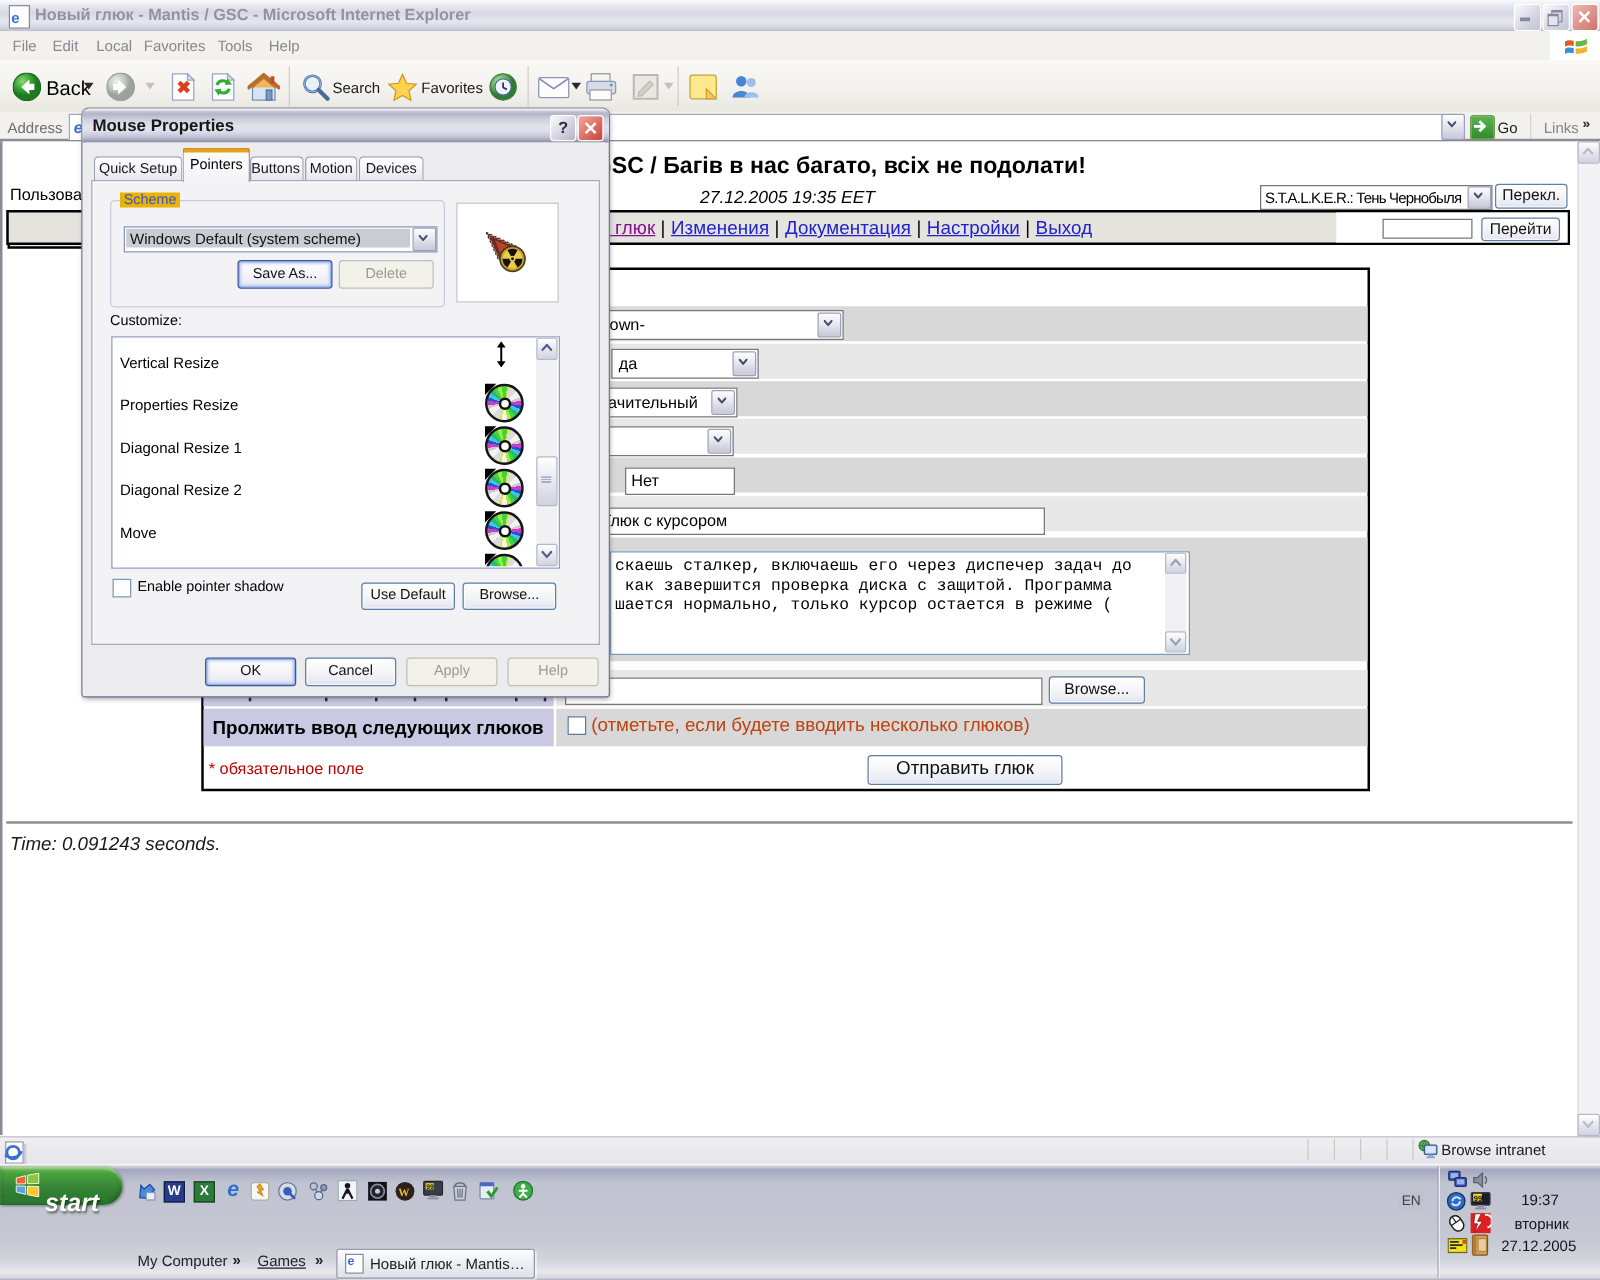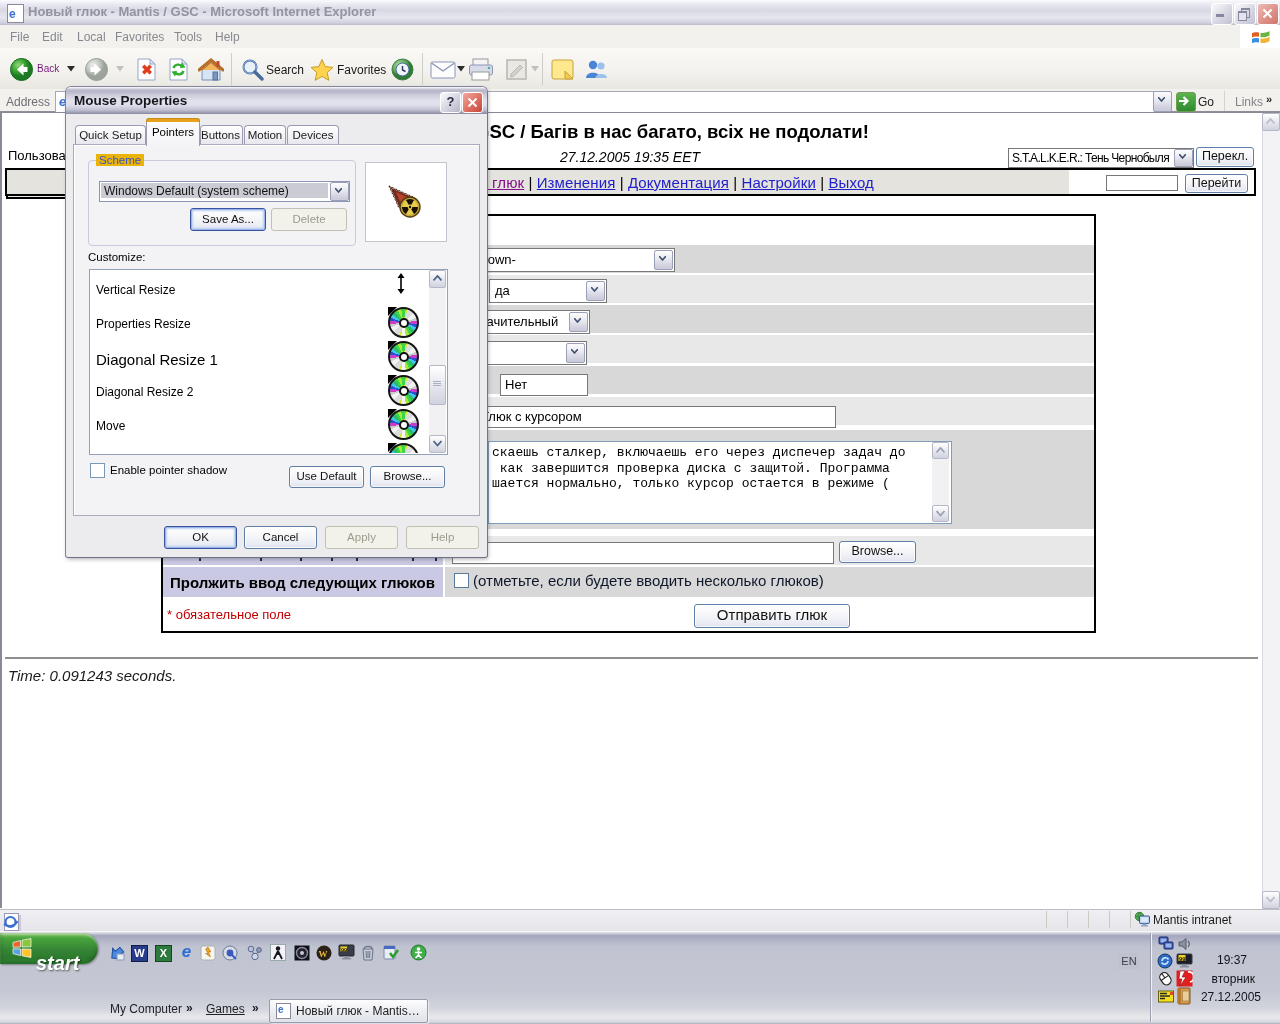--- a/index.html
+++ b/index.html
@@ -71,21 +71,21 @@
   <defs>
         <radialGradient id="gb" cx="35%" cy="30%">
           <stop offset="0%" stop-color="#8fd87a"></stop>
           <stop offset="60%" stop-color="#3aa334"></stop>
           <stop offset="100%" stop-color="#1d7a22"></stop>
         </radialGradient>
       </defs>
   <circle cx="11.5" cy="11.5" r="11" fill="url(#gb)" stroke="#18691e"></circle>
   <path d="M13.5 5.5 L7 11.5 L13.5 17.5 L13.5 14 L17.5 14 L17.5 9 L13.5 9 Z" fill="#fff"></path>
  </svg>
- <div class="abs" style="left:37px;top:63px;font-size:10px;color:#701a75;">Back</div>
+ <div class="abs" style="left:37px;top:63px;font-size:16px;color:#000000;">Back</div>
  <svg class="abs" style="left:67px;top:66px;" width="8" height="6" viewBox="0 0 8 6">
       <path d="M0 0 L8 0 L4 5.5 Z" fill="#2a2a2a"></path>
     </svg>
 
  <svg class="abs" style="left:85px;top:58px;" width="23" height="23" viewBox="0 0 23 23">
   <defs>
         <radialGradient id="gf" cx="35%" cy="30%">
           <stop offset="0%" stop-color="#efefef"></stop>
           <stop offset="65%" stop-color="#c0c4c0"></stop>
           <stop offset="100%" stop-color="#9aa29a"></stop>
@@ -319,21 +319,21 @@
  <div class="abs" style="left:331px;top:558px;width:2px;height:3px;background:#222;"></div>
  <div class="abs" style="left:356px;top:558px;width:2px;height:3px;background:#222;"></div>
  <div class="abs" style="left:412px;top:558px;width:2px;height:3px;background:#222;"></div>
  <div class="abs" style="left:435px;top:558px;width:2px;height:3px;background:#222;"></div>
 
  <div class="fld" style="left:452px;top:542px;width:380px;height:20px;"></div>
  <div class="xpbtn" style="left:839px;top:541px;width:75px;height:20px;font-size:12.5px;line-height:19px;">Browse...</div>
 
  <div class="abs" style="left:170px;top:574px;font-size:15px;font-weight:bold;color:#000;white-space:nowrap;">Пролжить ввод следующих глюков</div>
  <div class="abs" style="left:454px;top:573px;width:13px;height:13px;background:#fff;border:1px solid #5a7a9c;"></div>
- <div class="abs" style="left:473px;top:572px;font-size:15px;color:#0f172a;white-space:nowrap;">(отметьте, если будете вводить несколько глюков)</div>
+ <div class="abs" style="left:473px;top:572px;font-size:15px;color:#c2410c;white-space:nowrap;">(отметьте, если будете вводить несколько глюков)</div>
 
  <div class="abs" style="left:167px;top:607px;font-size:13px;color:#c00000;">* обязательное поле</div>
  <div class="xpbtn" style="left:694px;top:604px;width:154px;height:22px;font-size:15px;line-height:20px;">Отправить глюк</div>
 
  <div class="abs" style="left:5px;top:657px;width:1253px;height:2px;background:#8f8f8f;"></div>
  <div class="abs" style="left:8px;top:667px;font-size:15px;font-style:italic;color:#1a1a1a;">Time: 0.091243 seconds.</div>
 </div>
 
 <div class="abs" style="left:0;top:909px;width:1280px;height:22px;background:linear-gradient(180deg,#f0f0f3,#e4e4e9);border-top:1px solid #bdbdc5;"></div>
 <div class="abs" style="left:4px;top:913px;width:13px;height:16px;background:#fdfdfe;border:1px solid #9a9ab8;box-shadow:2px 2px 0 #c8c8dc;"></div>
@@ -347,21 +347,21 @@
 <div class="abs" style="left:1109px;top:911px;width:1px;height:17px;background:#cbcac2;"></div>
 <div class="abs" style="left:1130px;top:911px;width:1px;height:17px;background:#cbcac2;"></div>
 <svg class="abs" style="left:1134px;top:911px;" width="17" height="17" viewBox="0 0 17 17">
  <circle cx="5.5" cy="5.5" r="4.2" fill="#54b258" stroke="#2f7a35"></circle>
  <path d="M2 5.5 L9 5.5 M5.5 2 C3.5 4 3.5 7.5 5.5 9.2 M5.5 2 C7.5 4 7.5 7.5 5.5 9.2" fill="none" stroke="#2f7a35" stroke-width=".7"></path>
  <rect x="5.5" y="5" width="10" height="7.5" rx="1" fill="#b4ccec" stroke="#3c5a84"></rect>
  <rect x="6.8" y="6.2" width="7.4" height="5" fill="#d8e8fa"></rect>
  <rect x="8.5" y="12.5" width="4" height="1.6" fill="#8aa2c4"></rect>
  <rect x="7" y="14.1" width="7" height="1.4" fill="#8aa2c4"></rect>
 </svg>
-<div class="abs" style="left:1153px;top:913px;font-size:12px;color:#1a1a1a;">Mantis intranet</div>
+<div class="abs" style="left:1153px;top:913px;font-size:12px;color:#1a1a1a;">Browse intranet</div>
 
 <div id="dialog" class="abs" style="left:66px;top:87px;width:421px;height:470px;font-size:11.5px;">
 
  <div class="abs" style="left:0;top:0;width:421px;height:470px;border-radius:5px 5px 2px 2px;
   background:#ecebee;box-shadow:1px 2px 4px rgba(60,60,80,.45), 0 0 0 1px #8a8aa2;"></div>
 
  <div class="abs" style="left:0;top:0;width:421px;height:27px;border-radius:5px 5px 0 0;
   background:linear-gradient(180deg,#fdfdfe 0%,#c3c3d4 9%,#b4b4c8 15%,#cfcfdd 32%,#e3e3ec 52%,#dedeea 68%,#c0c0d2 85%,#9090a8 98%,#8a8aa2 100%);"></div>
  <div class="abs" style="left:8px;top:6px;font-size:13.5px;font-weight:bold;color:#16161f;">Mouse Properties</div>
  <div class="abs" style="left:374px;top:5px;width:19px;height:19px;border-radius:3px;border:1px solid #fff;
@@ -421,21 +421,21 @@
  </svg>
 
  <div class="abs" style="left:22px;top:164px;color:#000;">Customize:</div>
  <div class="abs" style="left:23px;top:182px;width:357px;height:184px;background:#fff;border:1px solid #93a0bc;"></div>
  <div class="abs" style="left:30px;top:196px;font-size:12px;color:#000;">Vertical Resize</div>
  <svg class="abs" style="left:330px;top:186px;" width="10" height="21" viewBox="0 0 10 21">
   <path d="M5 2 L5 19" stroke="#000" stroke-width="1.6"></path>
   <path d="M5 0 L1.5 5 L8.5 5 Z M5 21 L1.5 16 L8.5 16 Z" fill="#000"></path>
  </svg>
  <div class="abs" style="left:30px;top:230px;font-size:12px;color:#000;">Properties Resize</div>
- <div class="abs" style="left:30px;top:264px;font-size:15px;color:#000;">Diagonal Resize 1</div>
+ <div class="abs" style="left:30px;top:264px;font-size:12px;color:#000;">Diagonal Resize 1</div>
  <div class="abs" style="left:30px;top:298px;font-size:12px;color:#000;">Diagonal Resize 2</div>
  <div class="abs" style="left:30px;top:332px;font-size:12px;color:#000;">Move</div>
 
  <div class="cd" style="left:322px;top:220px;"></div>
  <div class="cd" style="left:322px;top:254px;"></div>
  <div class="cd" style="left:322px;top:288px;"></div>
  <div class="cd" style="left:322px;top:322px;"></div>
  <div class="abs" style="left:320px;top:354px;width:36px;height:12px;overflow:hidden;">
       <div class="cd" style="left:2px;top:2px;"></div>
     </div>

